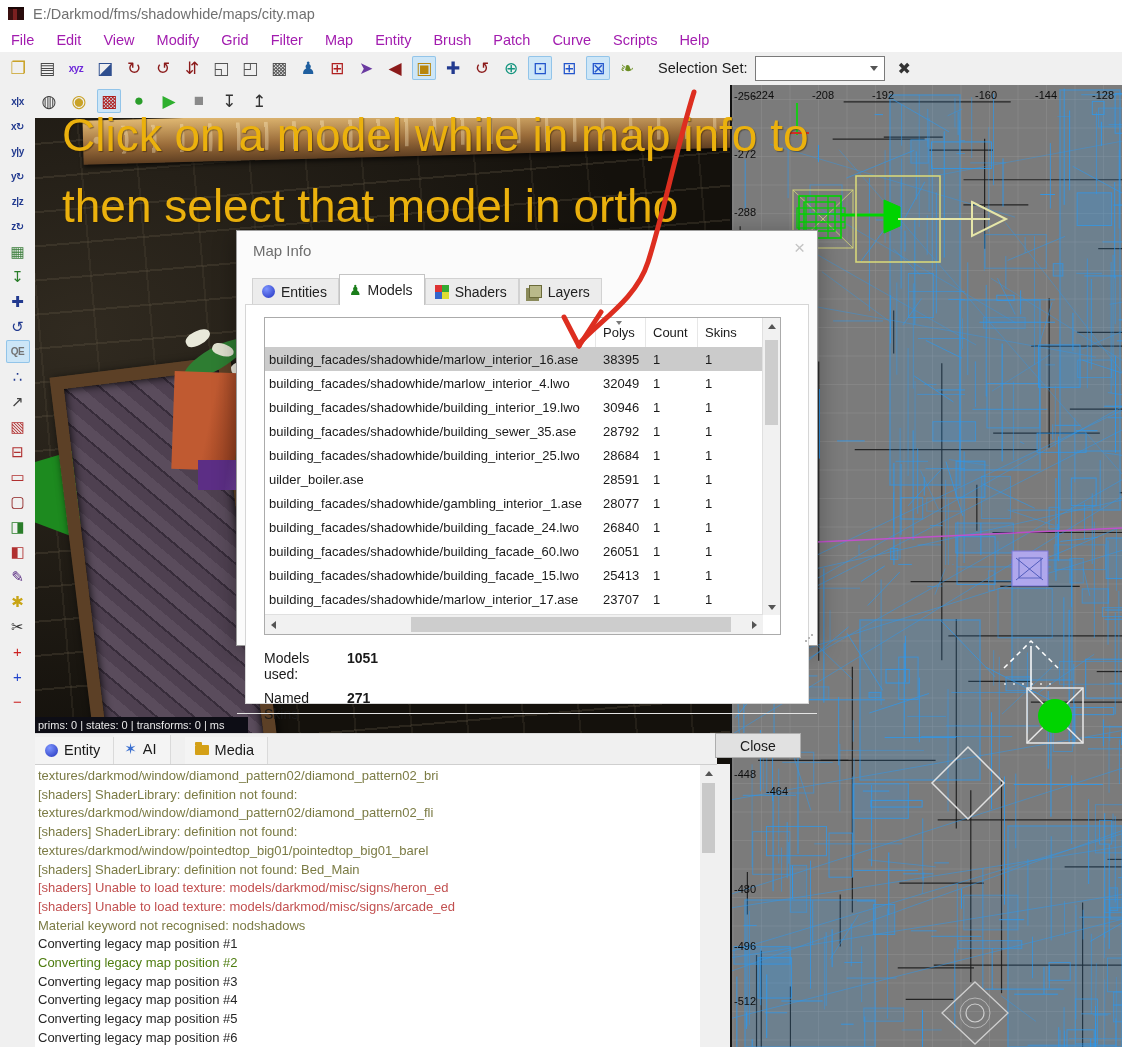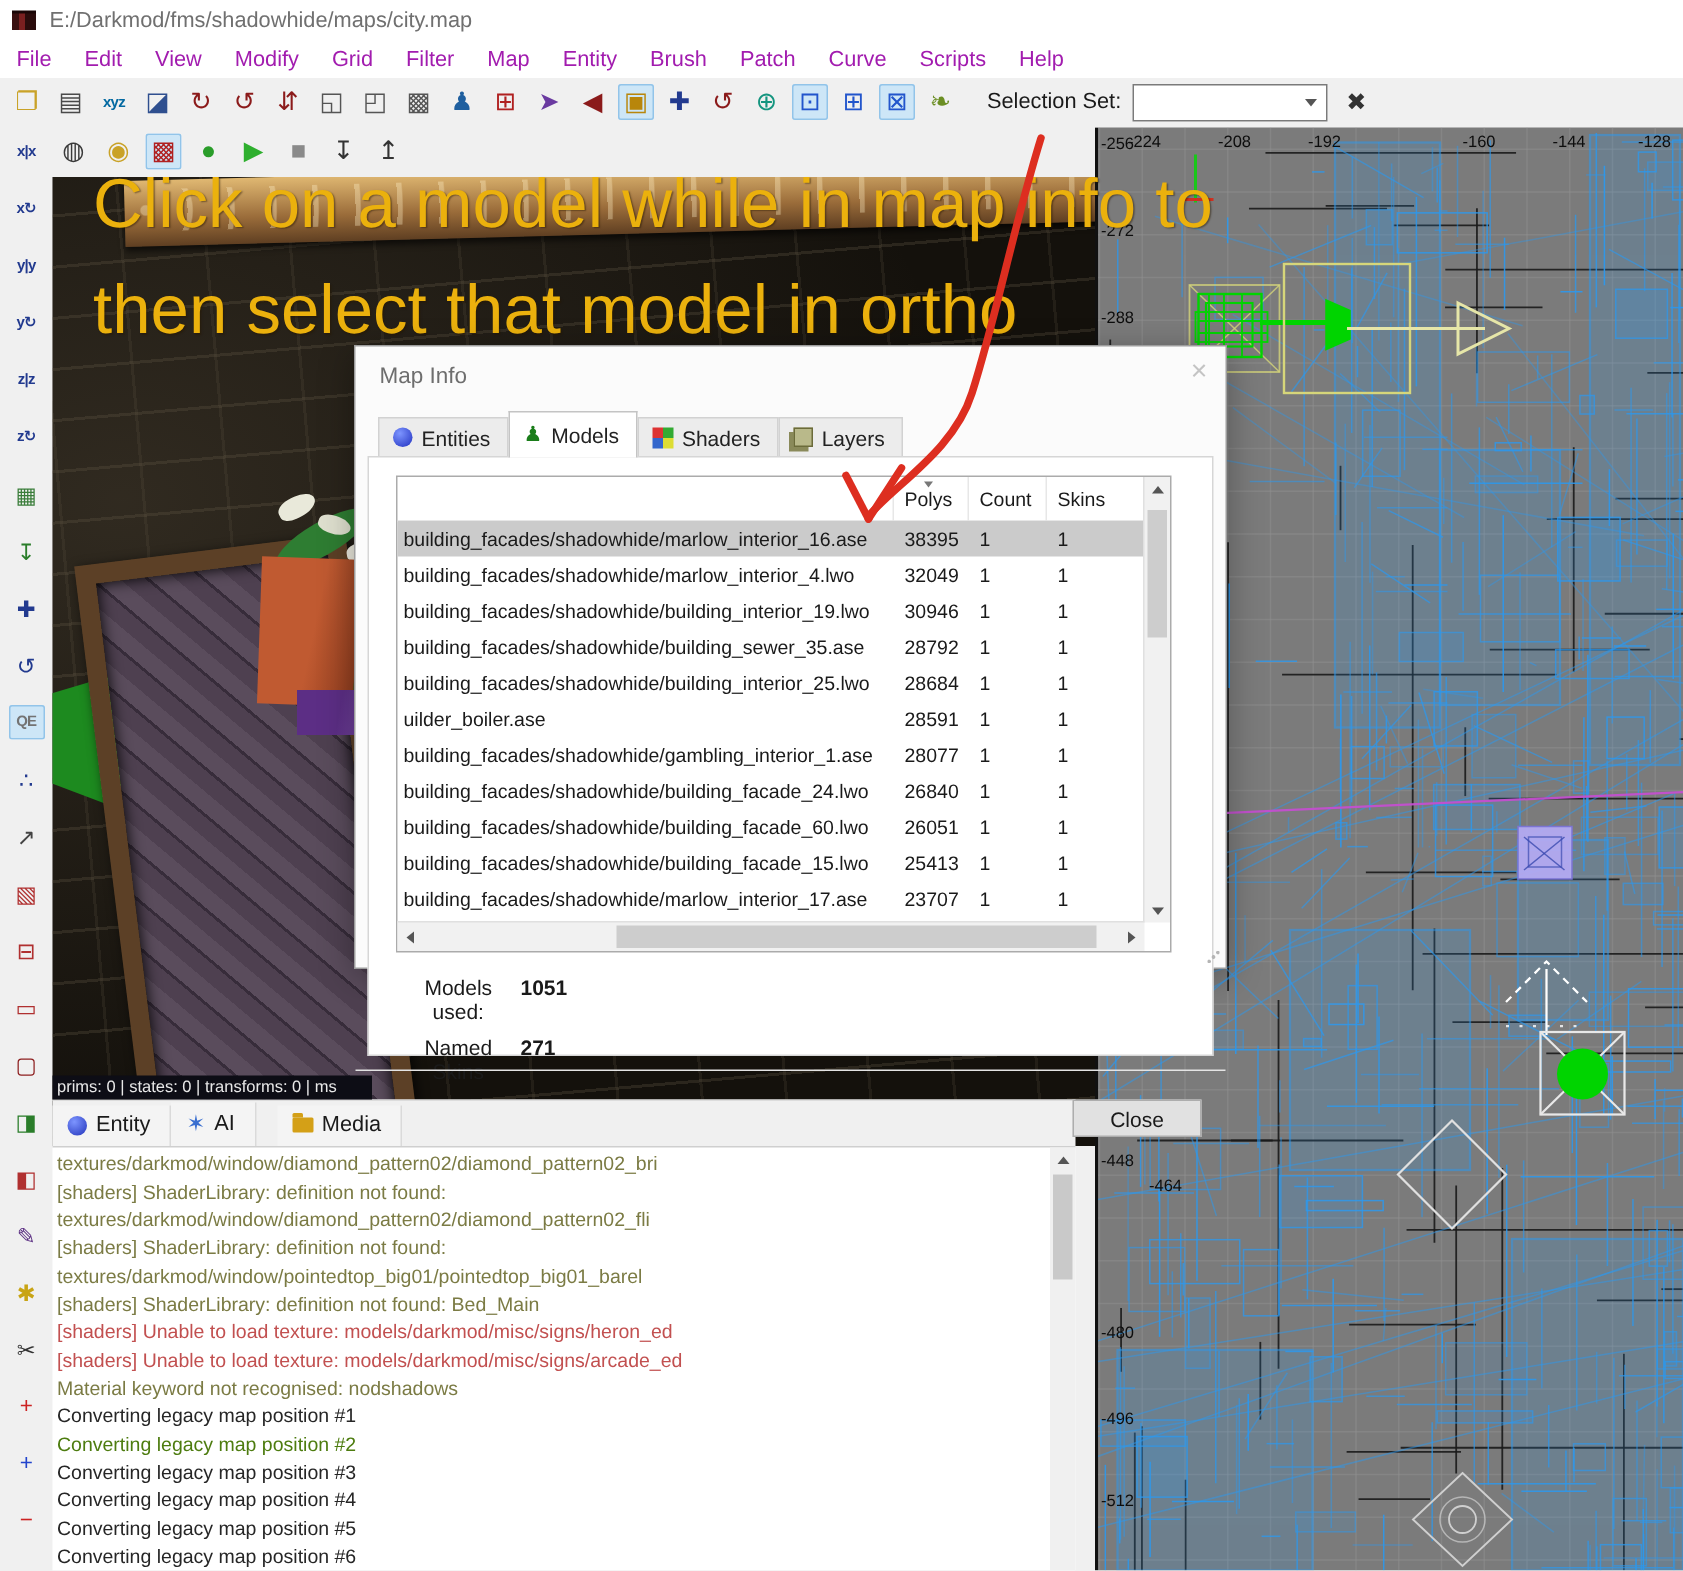--- a/index.html
+++ b/index.html
@@ -6,21 +6,21 @@
   body{width:1122px;height:1047px;position:relative;overflow:hidden;background:#f0f0f0;
        font-family:"Liberation Sans","DejaVu Sans",sans-serif;color:#222;}
   
   #titlebar{position:absolute;left:0;top:0;width:1122px;height:28px;background:#ffffff;display:flex;align-items:center;}
   #app-icon{width:16px;height:11px;margin-left:8px;background:linear-gradient(90deg,#3a1010 30%,#7a2020 30% 55%,#2a0c0c 55%);box-shadow:0 -2px 0 #1a0606;}
   #title-text{margin-left:9px;font-size:14.5px;color:#707070;}
   #menubar{position:absolute;left:0;top:28px;width:1122px;height:24px;background:#ffffff;display:flex;align-items:center;border-bottom:1px solid #e6e6e6;}
   .menu-item{padding:2px 11px;font-size:14.5px;color:#a21caf;cursor:default;}
   #toolbar1{position:absolute;left:0;top:52px;width:1122px;height:32px;background:#f0f0f0;display:flex;align-items:center;gap:5px;padding-left:6px;box-sizing:border-box;}
   #toolbar2{position:absolute;left:35px;top:84px;width:695px;height:34px;background:#f0f0f0;display:flex;align-items:center;gap:6px;padding-left:2px;box-sizing:border-box;}
-  #leftbar{position:absolute;left:0;top:84px;width:35px;height:963px;background:#f0f0f0;display:flex;flex-direction:column;align-items:center;gap:15px;padding-top:6px;box-sizing:border-box;}
+  #leftbar{position:absolute;left:0;top:84px;width:35px;height:963px;background:#f0f0f0;display:flex;flex-direction:column;align-items:center;gap:2px;padding-top:6px;box-sizing:border-box;}
   .tbi,.lbi{width:24px;height:24px;display:flex;align-items:center;justify-content:center;font-size:17px;border-radius:2px;flex:none;}
   .lbi{height:23px;font-size:15px;}
   .tbi i,.lbi i{font-style:normal;}
   .tbi.active,.lbi.active{background:#cde6f7;box-shadow:0 0 0 1px #92c4e9 inset;}
   .tbi.txt i,.lbi.txt i{font-size:10px;font-weight:700;letter-spacing:-0.5px;}
   #selset{display:flex;align-items:center;margin-left:14px;gap:8px;}
   #selset-label{font-size:14.5px;color:#1a1a1a;}
   #selset-combo{position:relative;width:128px;height:23px;background:#fff;border:1px solid #7a7a7a;display:flex;align-items:center;}
   #selset-combo input{border:none;outline:none;width:100px;height:19px;margin-left:3px;font-size:13px;font-family:inherit;}
   .tri-down{width:0;height:0;border-left:4px solid transparent;border-right:4px solid transparent;border-top:5px solid #555;}
@@ -101,21 +101,21 @@
   .trow.selected{background:#cbcbcb;}
   .tcell{font-size:13px;color:#1a1a1a;white-space:nowrap;overflow:hidden;box-sizing:border-box;}
   .tc-name{width:331px;padding-left:4px;}
   .tc-polys{width:50px;padding-left:7px;}
   .tc-count{width:52px;padding-left:7px;}
   .tc-skins{width:58px;padding-left:7px;}
   #tv-scroll{position:absolute;right:0;top:0;width:17px;bottom:19px;background:#f1f1f1;border-left:1px solid #e0e0e0;}
   #tv-thumb{position:absolute;left:2px;top:22px;width:13px;height:85px;background:#cdcdcd;}
   #th-scroll{position:absolute;left:0;bottom:0;right:17px;height:19px;background:#f1f1f1;border-top:1px solid #e0e0e0;display:flex;align-items:center;}
   #th-thumb{position:absolute;left:146px;top:2px;width:320px;height:15px;background:#cdcdcd;}
-  #summary{position:absolute;left:18px;top:345px;font-size:14px;color:#1a1a1a;text-align:center;}
+  #summary{position:absolute;left:18px;top:345px;font-size:14px;color:#1a1a1a;}
   .sumrow{display:flex;margin-bottom:8px;}
   .sumlabel{width:83px;}
   .sumval{font-weight:700;}
   #dlg-sep{position:absolute;left:0;right:0;top:482px;height:1px;background:#e4e4e4;}
   #dlg-close-btn{position:absolute;left:478px;top:502px;width:86px;height:25px;background:#e1e1e1;border:1px solid #adadad;
     font-size:14px;font-family:inherit;color:#1a1a1a;display:flex;align-items:center;justify-content:center;box-sizing:border-box;}
   #dlg-grip{position:absolute;right:4px;bottom:3px;width:8px;height:8px;
     background:radial-gradient(circle at 1px 7px,#b5b5b5 1px,rgba(0,0,0,0) 1.5px),radial-gradient(circle at 4px 4px,#b5b5b5 1px,rgba(0,0,0,0) 1.5px),radial-gradient(circle at 7px 1px,#b5b5b5 1px,rgba(0,0,0,0) 1.5px);}
 </style>
 </head>
@@ -145,21 +145,21 @@
 
 <div id="toolbar1">
   <span style="display:flex;gap:5px;">
 
   <span class="tbi" style="color: rgb(201, 162, 39);">
         <i>❐</i>
       </span>
       <span class="tbi" style="color: rgb(74, 74, 74);">
         <i>▤</i>
       </span>
-      <span class="tbi txt" style="color: #0369a1;">
+      <span class="tbi txt" style="color: #6d28d9;">
         <i>xyz</i>
       </span>
       <span class="tbi" style="color: rgb(47, 79, 143);">
         <i>◪</i>
       </span>
       <span class="tbi" style="color: rgb(139, 26, 26);">
         <i>↻</i>
       </span>
       <span class="tbi" style="color: rgb(139, 26, 26);">
         <i>↺</i>

